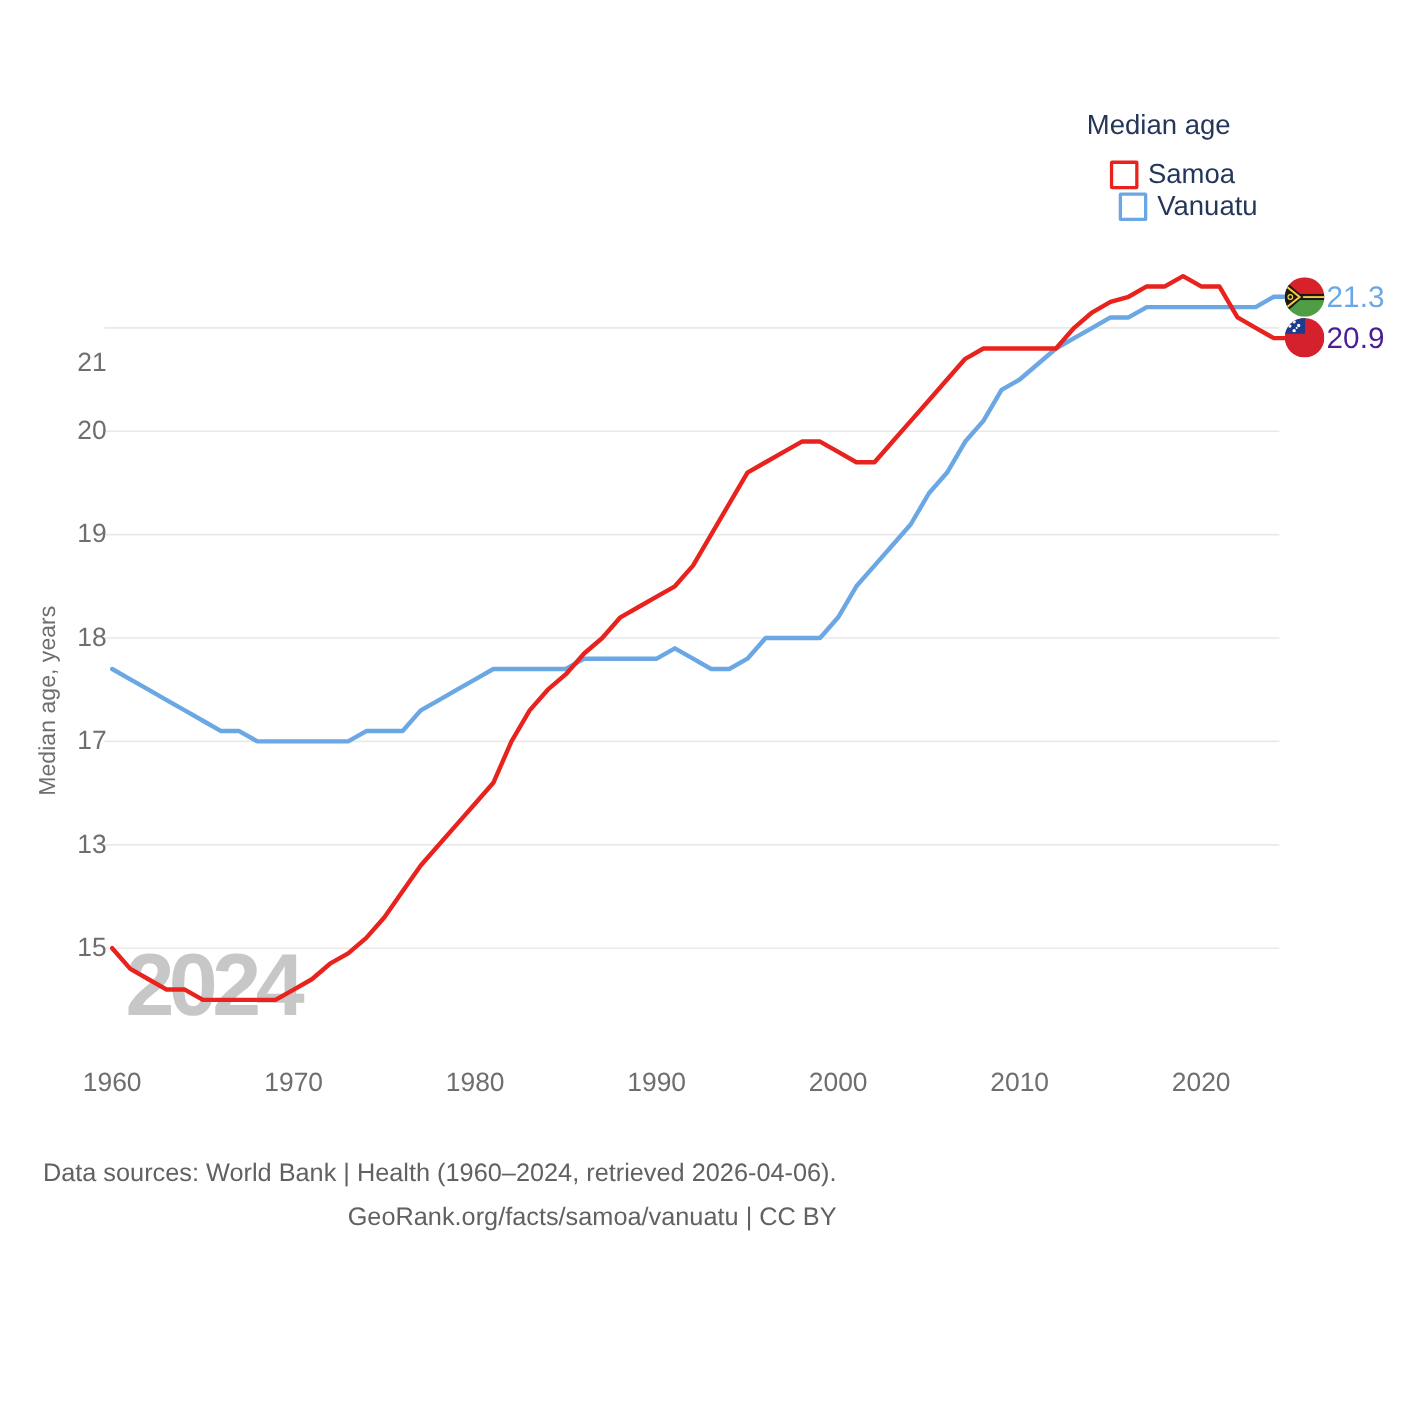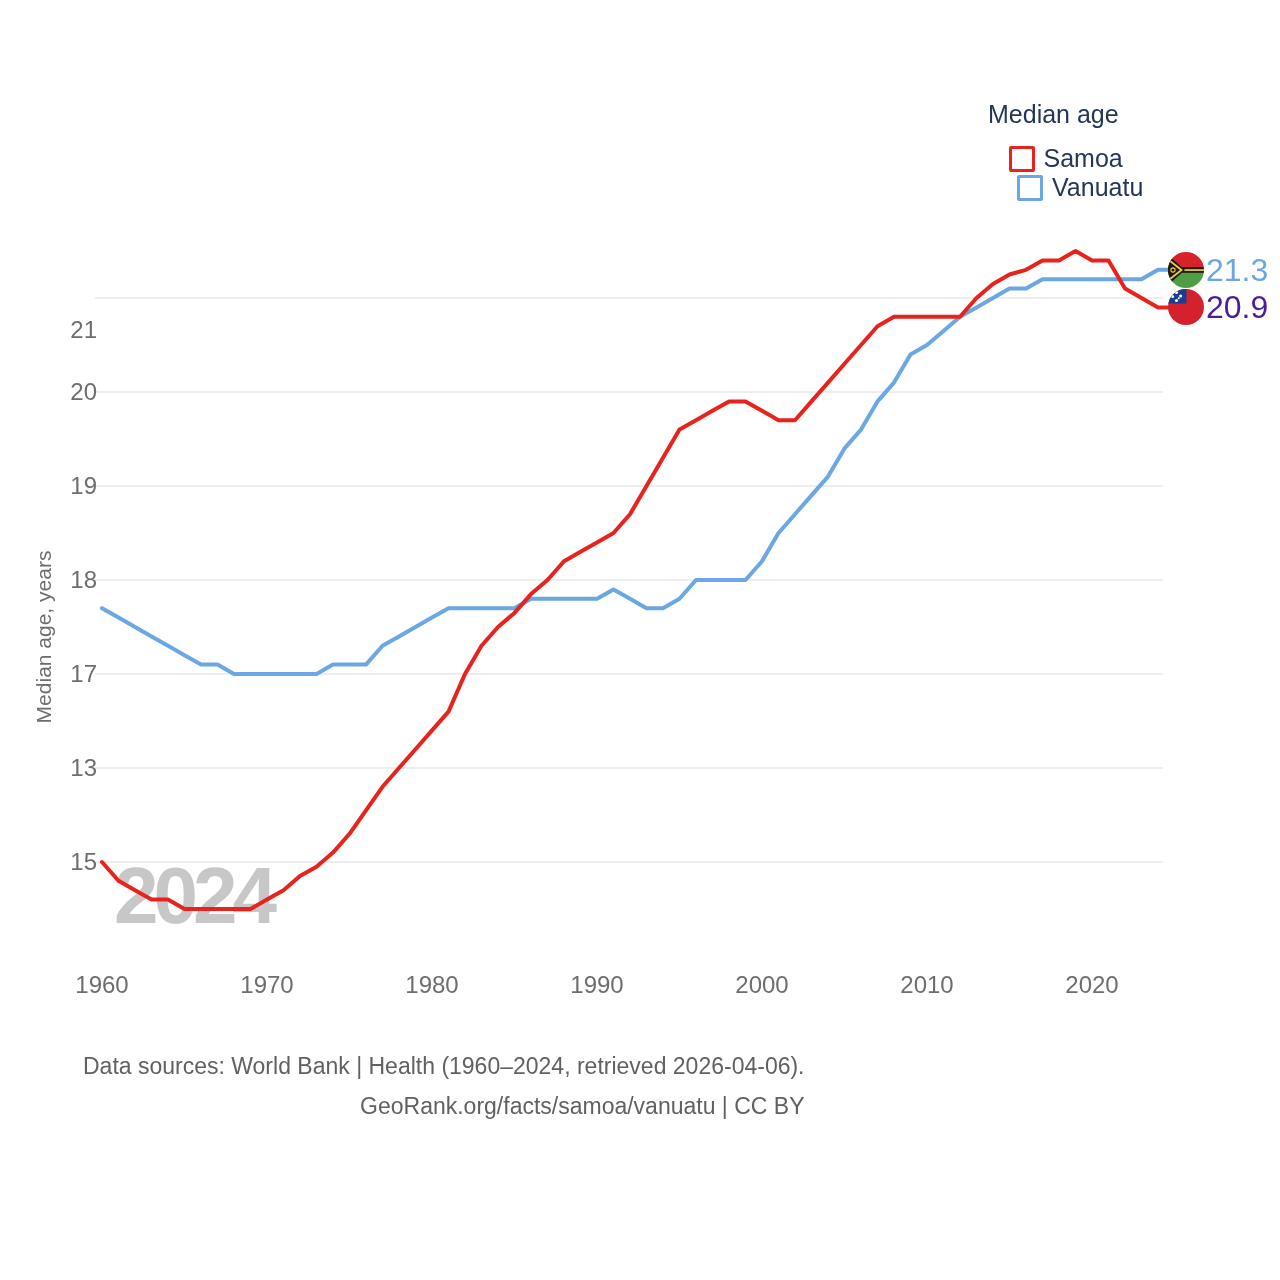--- a/index.html
+++ b/index.html
@@ -16,21 +16,21 @@
   .legend-item + .legend-item{margin-left:29px;}
   .swatch{width:20px;height:20px;border:3px solid #000;border-radius:2px;background:#fff;margin-right:9px;flex:0 0 auto;}
   
   .y-axis-label{
     position:absolute;left:44px;top:637px;transform:translate(-50%,-50%) rotate(-90deg);
     font-size:21px;color:#6e6e6e;white-space:nowrap;
   }
   .ytick{position:absolute;left:27px;width:70px;text-align:right;font-size:24px;color:#6e6e6e;height:28px;line-height:28px;}
   .xtick{position:absolute;width:100px;text-align:center;font-size:24px;color:#6e6e6e;top:971px;height:28px;line-height:28px;}
   
-  .end-label{position:absolute;left:1206px;font-size:32px;height:34px;line-height:34px;}
+  .end-label{position:absolute;left:1206px;font-size:27px;height:34px;line-height:34px;}
   
   .flag{position:absolute;width:36px;height:36px;}
   
   .footer{position:absolute;left:39px;top:1046px;font-size:23px;color:#616161;}
   .footer-line{height:40px;line-height:40px;white-space:nowrap;}
 </style>
 </head>
 <body>
 
 <div class="canvas">
@@ -116,17 +116,17 @@
       <circle cx="4.6" cy="7.4" r="1.5" fill="#ffffff"></circle>
       <circle cx="12.6" cy="6.9" r="1.5" fill="#ffffff"></circle>
       <circle cx="10.8" cy="9.2" r="0.95" fill="#ffffff"></circle>
     </g>
   </svg>
 
   <div class="end-label" id="end-vanuatu" style="top: 252.8px; color: rgb(106, 167, 228);">21.3</div>
   <div class="end-label" id="end-samoa" style="top: 290.4px; color: #4c1d95;">20.9</div>
 
   <div class="footer">
-    <div class="footer-line" style="color: rgb(97, 97, 97); margin-left: 44px;">Data sources: World Bank | Health (1960–2024, retrieved 2026-04-06).</div>
+    <div class="footer-line" style="color: rgb(97, 97, 97);">Data sources: World Bank | Health (1960–2024, retrieved 2026-04-06).</div>
     <div class="footer-line" style="color: rgb(97, 97, 97); text-align: right;">GeoRank.org/facts/samoa/vanuatu | CC BY</div>
   </div>
 
 </div>
 
 </body></html>

